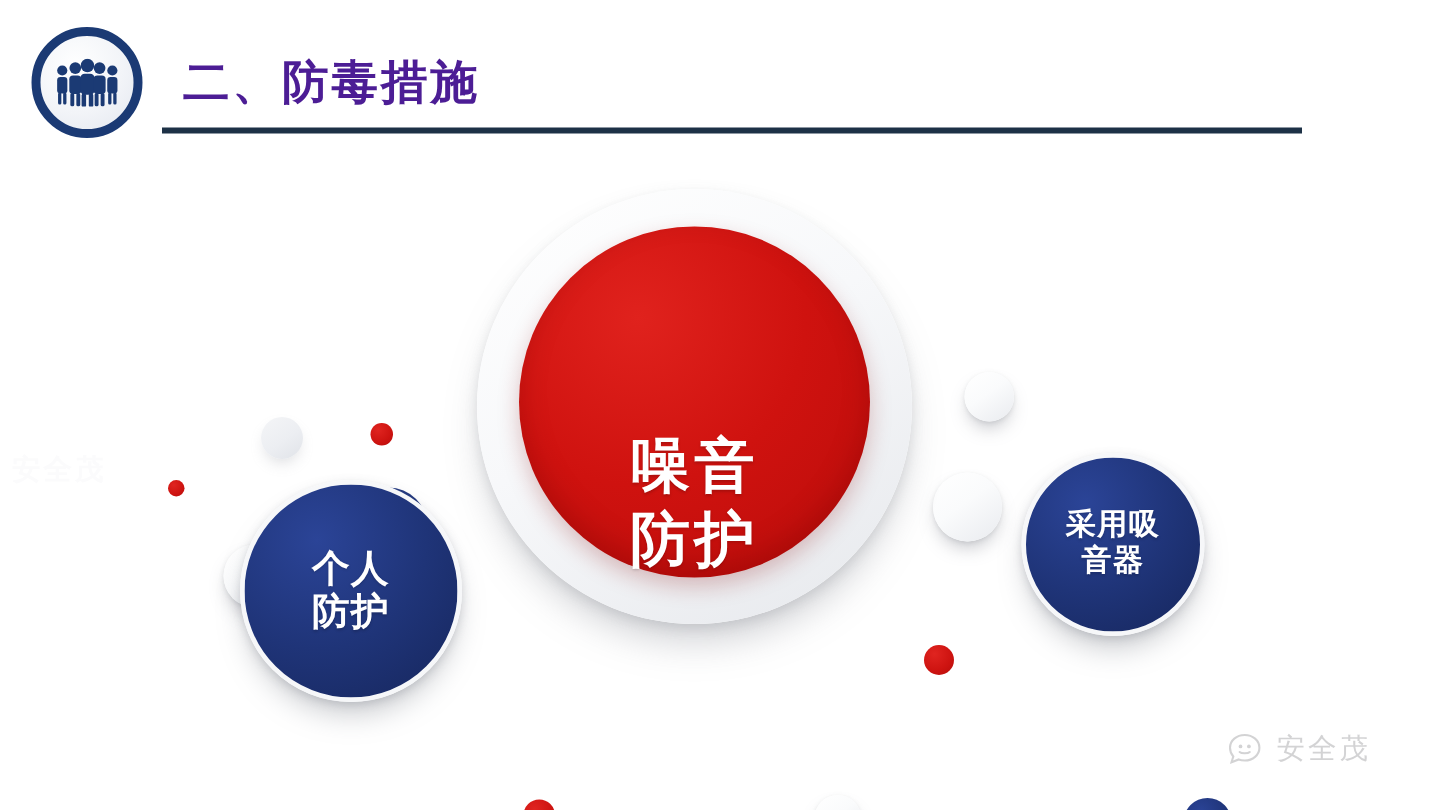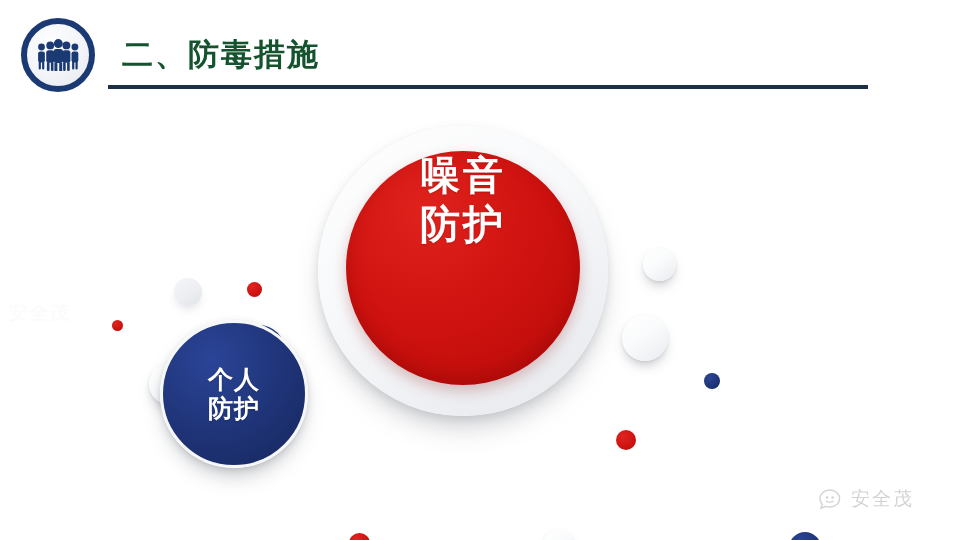--- a/index.html
+++ b/index.html
@@ -46,21 +46,21 @@
     width: 46px;
     height: 32px;
     display: block;
   }
   .header-title {
     position: absolute;
     left: 122px;
     top: 34px;
     font-size: 31px;
     font-weight: bold;
-    color: #14532d;
+    color: #4c1d95;
     letter-spacing: 2px;
     white-space: nowrap;
   }
   .header-rule {
     position: absolute;
     left: 108px;
     top: 85px;
     width: 760px;
     height: 4px;
     background: #1d3146;
@@ -111,21 +111,21 @@
     position: absolute;
     left: 28px;
     top: 25px;
     width: 234px;
     height: 234px;
     border-radius: 50%;
     background: radial-gradient(circle at 34% 26%, #e0221d 0%, #cf120f 48%, #b80c0a 100%);
     box-shadow: inset 0 -8px 18px rgba(120,0,0,0.30),
                 0 6px 14px rgba(140,20,20,0.25);
     display: flex;
-    align-items: flex-start;
+    align-items: flex-end;
     justify-content: center;
   }
   .center-red .bubble-label {
     font-size: 40px;
     letter-spacing: 3px;
     line-height: 1.22;
   }
 
   
   .navy {
@@ -273,20 +273,24 @@
 防护</span>
       </div>
     </div>
 
     <div class="bubble navy" id="bubble-personal">
       <span class="bubble-label">个人
 防护</span>
     </div>
 
 
+    <div class="bubble navy" id="bubble-absorber">
+      <span class="bubble-label">采用吸
+音器</span>
+    </div>
 
     <div class="watermark-left">安全茂</div>
 
     <div class="watermark-brand">
       <svg width="28" height="24" viewBox="0 0 28 24">
         <path d="M4 11.5 C4 6.6 8.4 3 13.8 3 C19.2 3 23.6 6.6 23.6 11.5 C23.6 16.4 19.2 20 13.8 20 C12.4 20 11 19.8 9.8 19.3 L5 21.2 L6.2 17.3 C4.8 15.7 4 13.7 4 11.5 Z" fill="none" stroke="#6f6f74" stroke-width="1.4"></path>
         <circle cx="11" cy="10.6" r="1.25" fill="#6f6f74"></circle>
         <circle cx="16.6" cy="10.6" r="1.25" fill="#6f6f74"></circle>
         <path d="M10.4 14.3 C11.6 15.5 16 15.5 17.2 14.3" fill="none" stroke="#6f6f74" stroke-width="1.3" stroke-linecap="round"></path>
       </svg>

